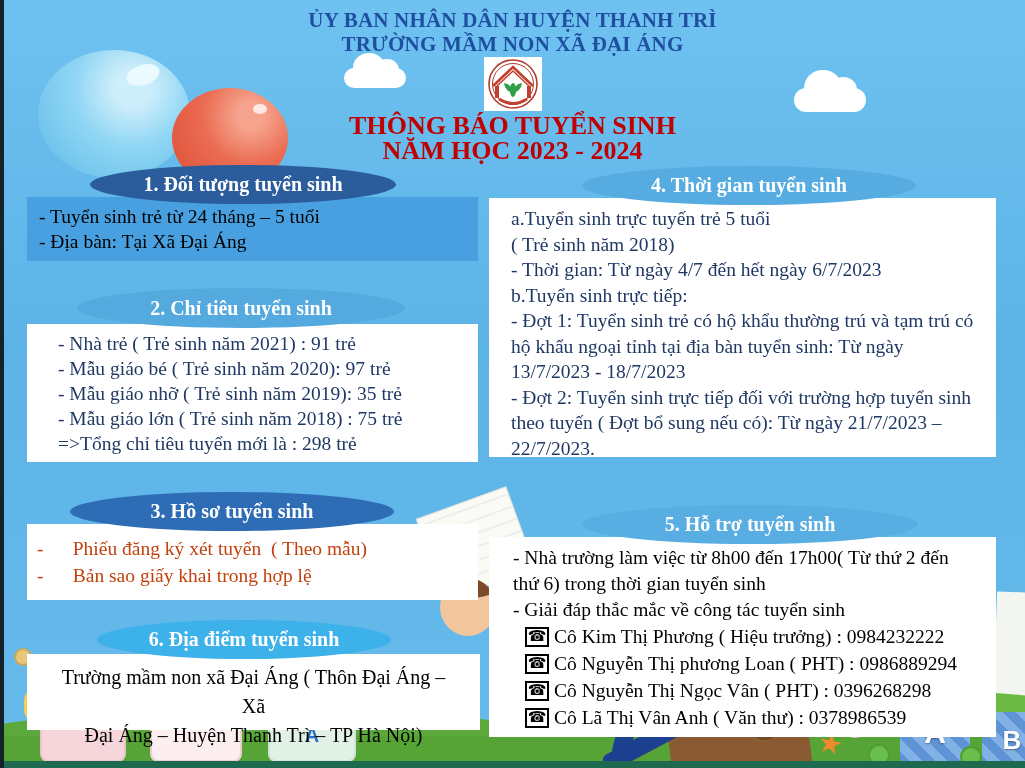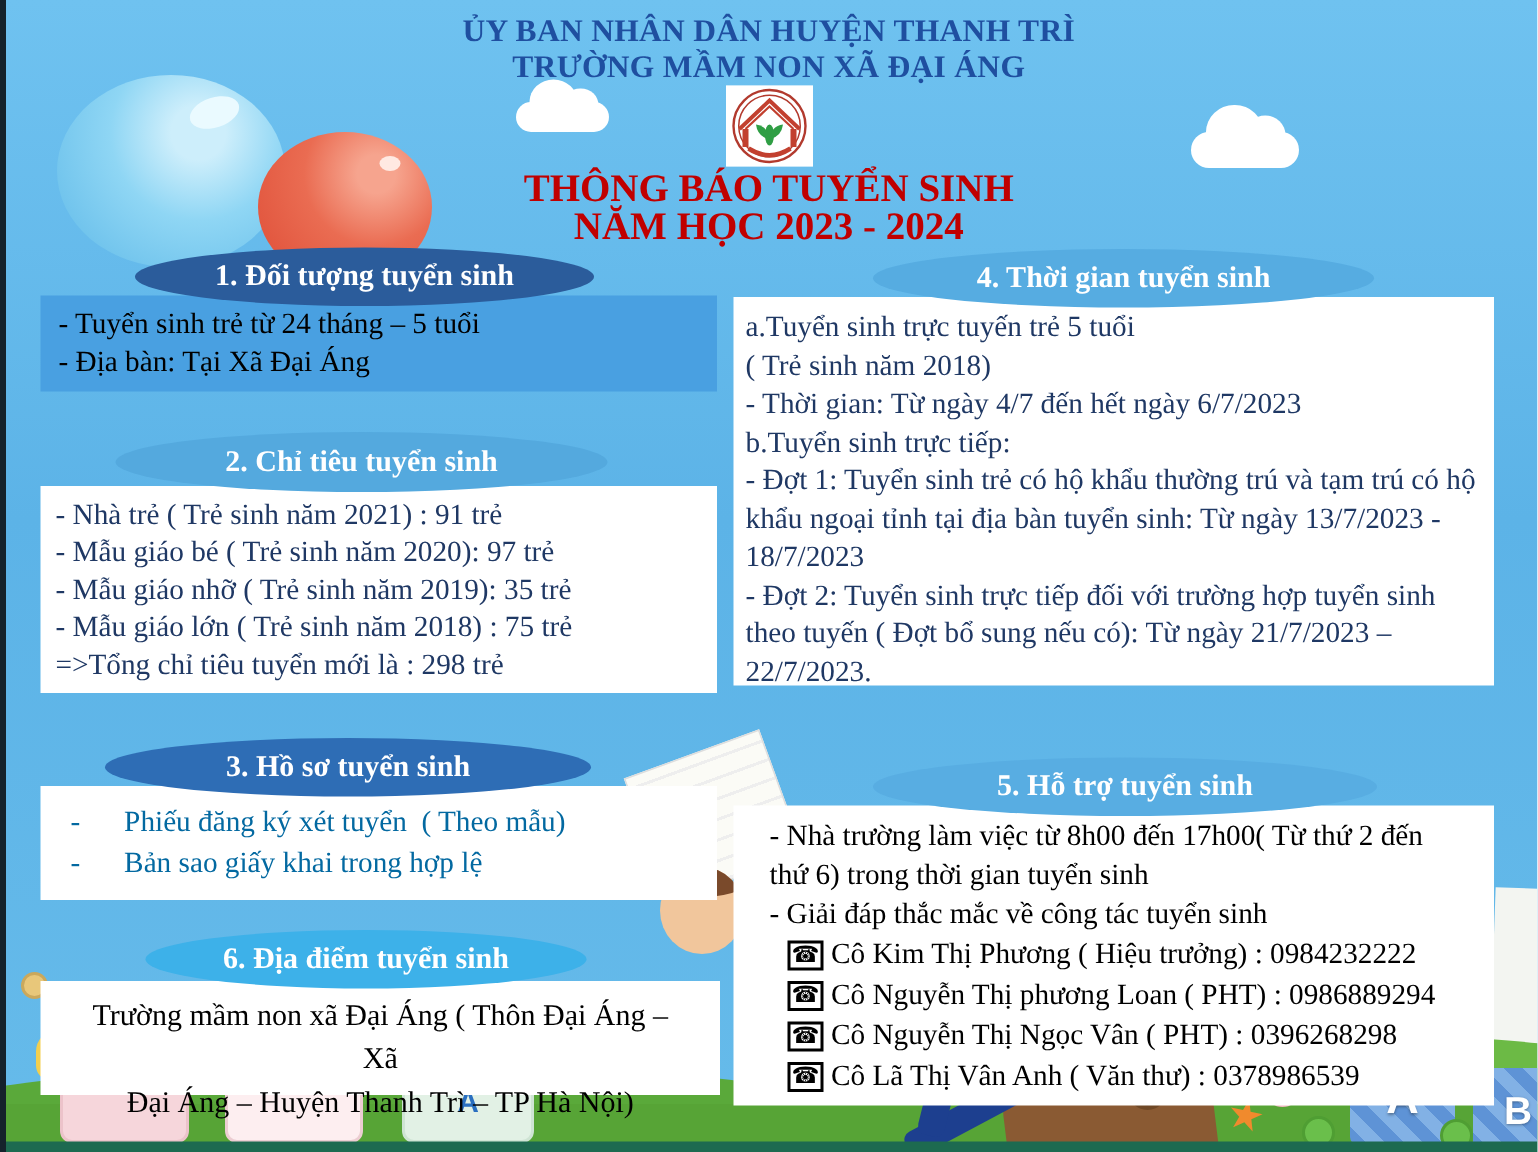--- a/index.html
+++ b/index.html
@@ -103,33 +103,33 @@
   .boxy { position:absolute; z-index:2; background:#fff; font-size:19.5px; }
   .boxy .ln { line-height:26px; }
 
   .pill.p1 { left:90px;  top:165px; width:306px; height:39px; background:#2b5c9b; }
   .box1 { left:27px; top:197px; width:451px; height:64px; background:#49a0e1; color:#000;
     padding:7px 12px; }
   .box1 .ln { line-height:25px; }
 
   .pill.p2 { left:77px;  top:288px; width:328px; height:40px; background:#54a9de; }
   .box2 { left:27px; top:324px; width:451px; height:138px; color:#1f3864; padding:7px 10px; }
-  .box2 .ln { line-height:25px; }
+  .box2 .ln { line-height:25px;margin-left:21px; }
 
   .pill.p3 { left:70px;  top:492px; width:324px; height:39px; background:#2e6db5; }
-  .box3 { left:27px; top:524px; width:451px; height:76px; color:#0369a1; padding:11px 20px; }
+  .box3 { left:27px; top:524px; width:451px; height:76px; color:#c2410c; padding:11px 10px; }
   .box3 .ln { line-height:27px; white-space:pre-wrap; }
 
   .pill.p6 { left:97px;  top:620px; width:294px; height:39px; background:#3db1e9; }
   .box6 { left:27px; top:654px; width:453px; height:76px; color:#000; text-align:center;
     padding:9px 32px; font-size:20px; }
   .box6 .ln { line-height:29px; }
 
   .pill.p4 { left:582px; top:166px; width:334px; height:39px; background:#56ace1; }
-  .box4 { left:489px; top:198px; width:507px; height:259px; color:#1f3864; padding:8px 8px; }
+  .box4 { left:489px; top:198px; width:507px; height:259px; color:#1f3864; padding:8px 22px; }
   .box4 .ln { line-height:25.5px; }
 
   .pill.p5 { left:582px; top:505px; width:336px; height:39px; background:#58ade2; }
   .box5 { left:489px; top:537px; width:507px; height:200px; color:#000; padding:8px 24px; }
   .box5 .ln { line-height:26px; }
 
   .contact-row { display:flex; align-items:center; gap:5px; margin-left:12px; height:27px; }
   .phone-icon { display:inline-flex; align-items:center; justify-content:center;
     width:24px; height:20px; border:2px solid #000; font-size:15px; line-height:1; flex:0 0 auto;
     font-family:"DejaVu Sans",sans-serif; }

